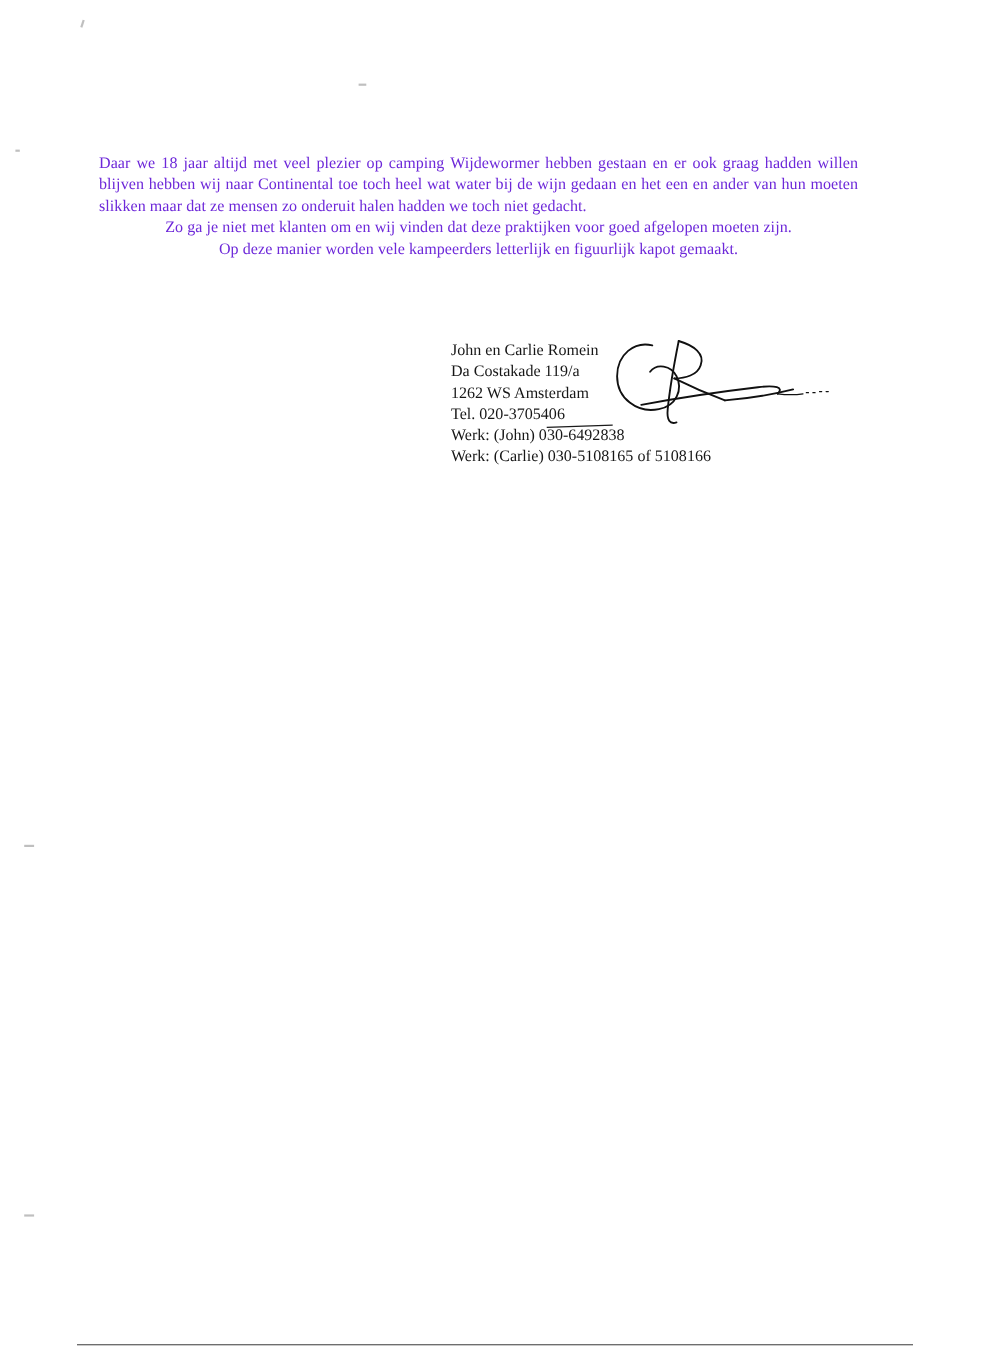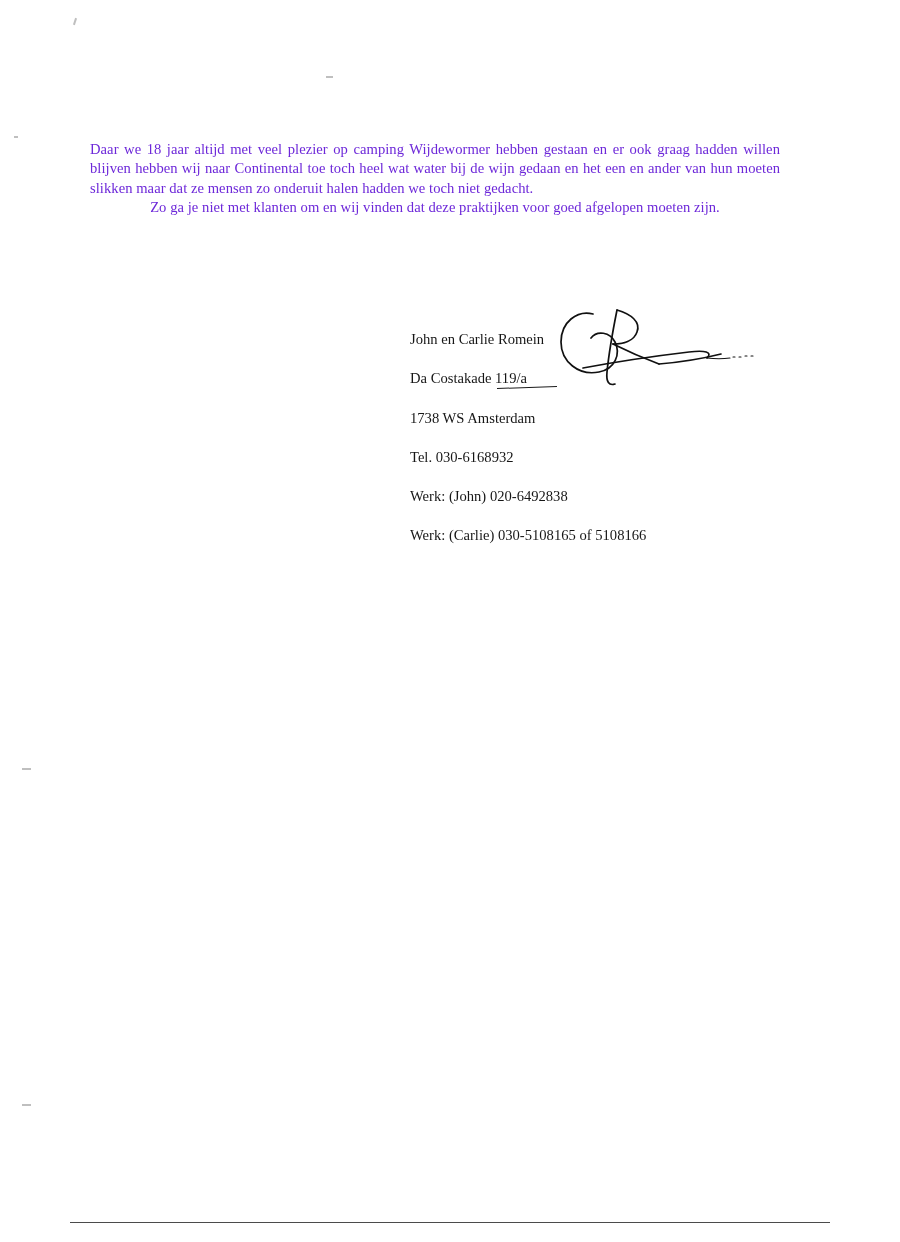--- a/index.html
+++ b/index.html
@@ -72,21 +72,20 @@
     left: 410px;
     top: 310px;
     width: 360px;
   }
 
   .signoff-line {
     font-size: 14.6px;
     line-height: 19.3px;
     color: #161616;
     white-space: nowrap;
-    margin-top: 20px;
   }
 
   .signature {
     position: absolute;
     left: 555px;
     top: 300px;
     width: 210px;
     height: 100px;
     pointer-events: none;
   }
@@ -108,28 +107,29 @@
 
   <div class="speck s1"></div>
   <div class="speck s2"></div>
   <div class="speck s3"></div>
   <div class="speck s4"></div>
   <div class="speck s5"></div>
 
   <div class="letter-body">
     <p>Daar we 18 jaar altijd met veel plezier op camping Wijdewormer hebben gestaan en er ook graag hadden willen blijven hebben wij naar Continental toe toch heel wat water bij de wijn gedaan en het een en ander van hun moeten slikken maar dat ze mensen zo onderuit halen hadden we toch niet gedacht.</p>
     <p class="no-justify">Zo ga je niet met klanten om en wij vinden dat deze praktijken voor goed afgelopen moeten zijn.</p>
+    <p class="no-justify">Op deze manier worden vele kampeerders letterlijk en figuurlijk kapot gemaakt.</p>
   </div>
 
   <div class="signoff">
     <div class="signoff-line">John en Carlie Romein</div>
     <div class="signoff-line">Da Costakade 119/a</div>
-    <div class="signoff-line">1738 WS Amsterdam</div>
-    <div class="signoff-line">Tel. 030-6168932</div>
-    <div class="signoff-line">Werk: (John) 020-6492838</div>
+    <div class="signoff-line">1262 WS Amsterdam</div>
+    <div class="signoff-line">Tel. 020-3705406</div>
+    <div class="signoff-line">Werk: (John) 030-6492838</div>
     <div class="signoff-line">Werk: (Carlie) 030-5108165 of 5108166</div>
   </div>
 
   <svg class="signature" viewBox="0 0 210 100">
     <g fill="none" stroke="#111111" stroke-width="1.7" stroke-linecap="round" stroke-linejoin="round">
       <path d="M38 14 C22 10, 6 22, 6 42 C6 62, 24 76, 44 72 C60 69, 66 54, 60 42 C55 32, 42 30, 36 38"></path>
       <path d="M62 10 C58 30, 54 52, 52 72 C51 82, 54 86, 60 84"></path>
       <path d="M62 10 C76 14, 86 22, 82 32 C79 41, 68 44, 58 44"></path>
       <path d="M58 44 C70 50, 88 58, 104 64"></path>
       <path d="M28 68 C60 62, 100 56, 134 52 C150 50, 158 52, 152 58"></path>

